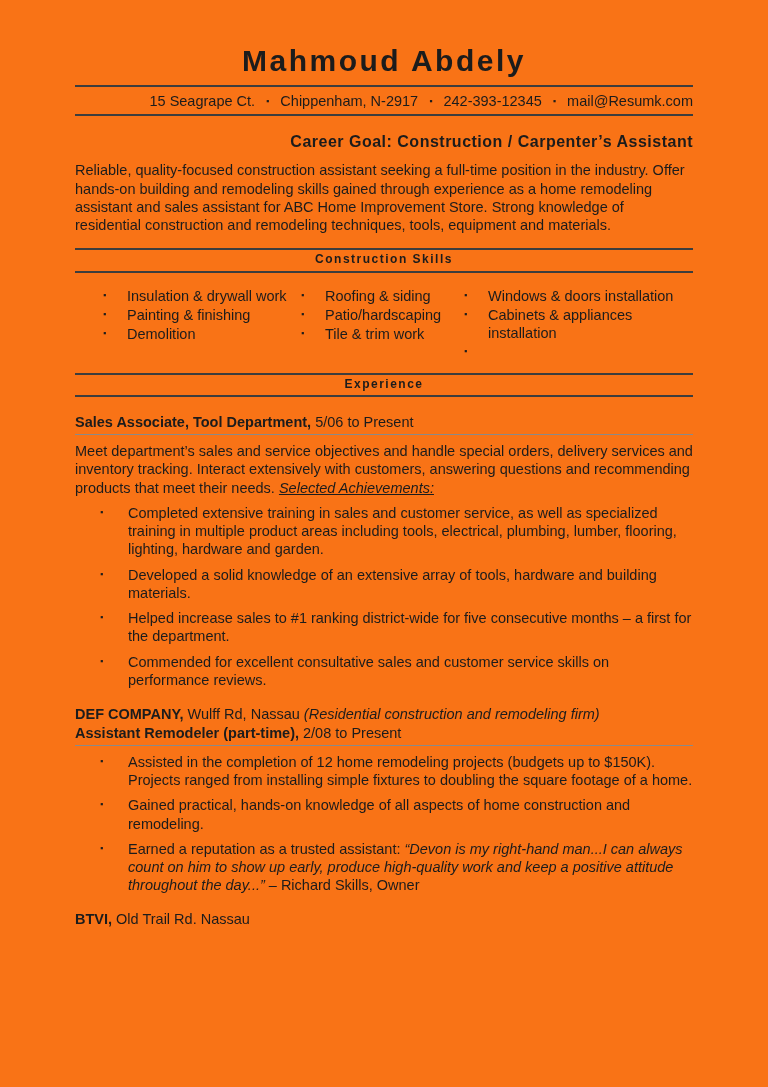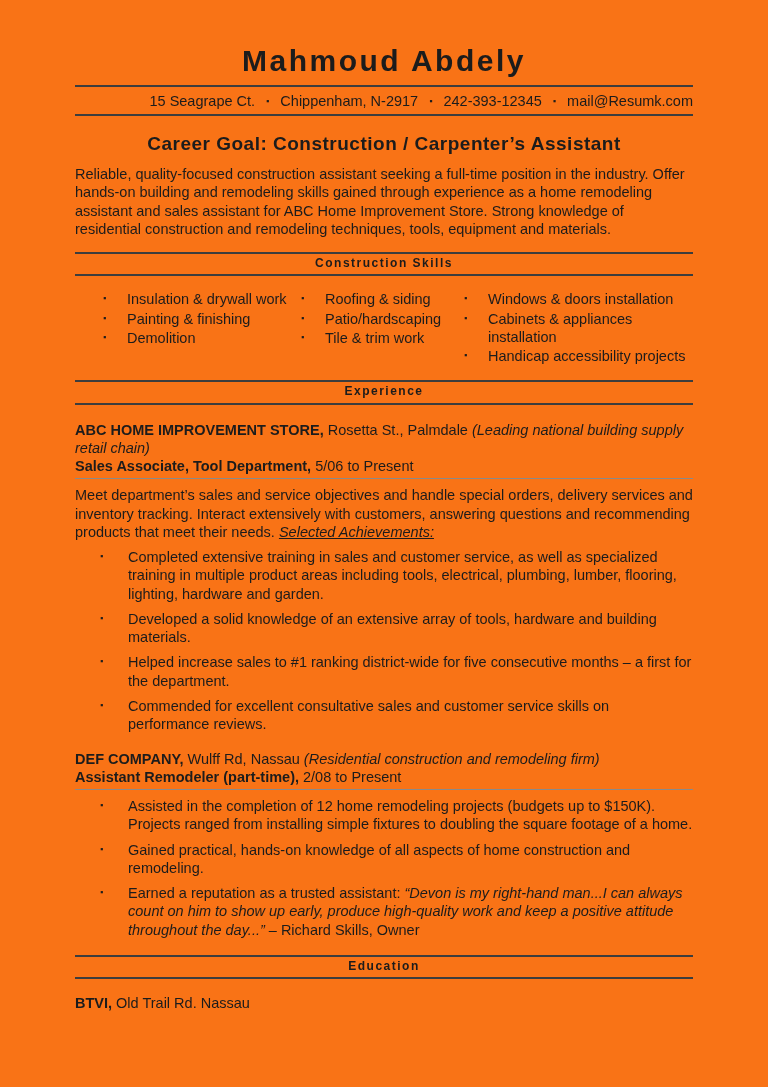--- a/index.html
+++ b/index.html
@@ -11,21 +11,21 @@
   }
   .name {
     text-align:center; font-size:30px; font-weight:bold;
     letter-spacing:2.5px; line-height:1.1; margin-bottom:8px;
   }
   .rule-heavy { border:none; border-top:2px solid #3d3d3d; margin:0; }
   .rule-thin  { border:none; border-top:1px solid #8a8a8a; margin:3px 0 0 0; }
   .contact-row { text-align:right; margin:5px 0 4px 0; font-size:14.5px; }
   .sep { font-size:9px; vertical-align:2px; padding:0 7px; }
   .career-title {
-    text-align:center; font-weight:bold; font-size:19px;
+    text-align:right; font-weight:bold; font-size:16px;
     letter-spacing:0.5px; margin:16px 0 9px 0;
   }
   .para { margin:0; }
   .section-head { margin-top:14px; }
   .section-title {
     text-align:center; font-weight:bold; font-size:12px;
     letter-spacing:1.5px; padding:2px 0 3px 0;
   }
   .skills-wrap { display:flex; margin:14px 0 6px 0; padding-left:28px; }
   .skill-col { list-style:none; margin:0; padding:0; }
@@ -107,35 +107,31 @@
       <li>
           <span class="bullet">▪</span>
           <span>Windows &amp; doors installation</span>
         </li>
       <li>
           <span class="bullet">▪</span>
           <span>Cabinets &amp; appliances installation</span>
         </li>
       <li>
           <span class="bullet">▪</span>
-          <span>Handicap accessibility projects</span>
         </li>
     </ul>
   </div>
 
   <div class="section-head">
     <hr class="rule-heavy">
     <div class="section-title">Experience</div>
     <hr class="rule-heavy">
   </div>
 
   <div class="job">
-    <p class="job-line">
-      <span class="bold">ABC HOME IMPROVEMENT STORE,</span><span> Rosetta St., Palmdale </span><span class="italic">(Leading national building supply retail chain)</span>
-    </p>
     <p class="job-line">
       <span class="bold">Sales Associate, Tool Department,</span><span> 5/06 to Present</span>
     </p>
     <hr class="rule-thin">
     <p class="job-summary">
       <span>Meet department’s sales and service objectives and handle special orders, delivery services and inventory tracking. Interact extensively with customers, answering questions and recommending products that meet their needs. </span><span class="ach-label">Selected Achievements:</span>
     </p>
     <ul class="ach-list">
       <li>
           <span class="bullet">▪</span>
@@ -173,23 +169,18 @@
           <span class="bullet">▪</span>
           <span>Gained practical, hands-on knowledge of all aspects of home construction and remodeling.</span>
         </li>
       <li>
           <span class="bullet">▪</span>
         <span><span>Earned a reputation as a trusted assistant: </span><span class="italic">“Devon is my right-hand man...I can always count on him to show up early, produce high-quality work and keep a positive attitude throughout the day...”</span><span> – Richard Skills, Owner</span></span>
       </li>
     </ul>
   </div>
 
-  <div class="section-head mt-edu">
-    <hr class="rule-heavy">
-    <div class="section-title">Education</div>
-    <hr class="rule-heavy">
-  </div>
 
   <p class="job-line edu-line">
     <span class="bold">BTVI,</span><span> Old Trail Rd. Nassau</span>
   </p>
 
 </div>
 
 </body></html>

